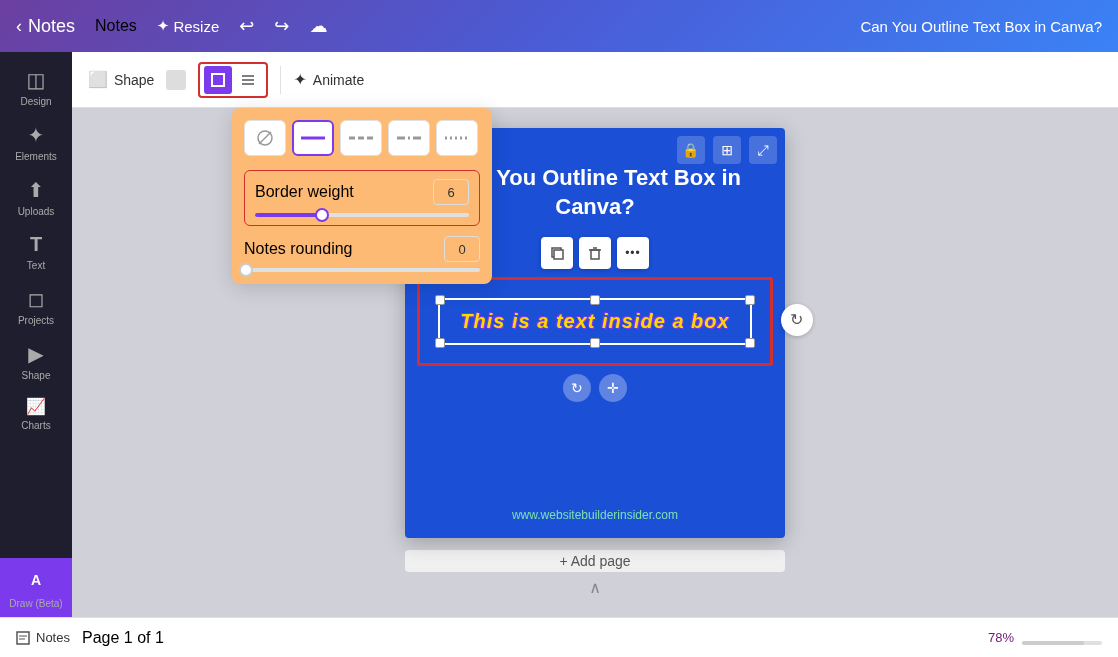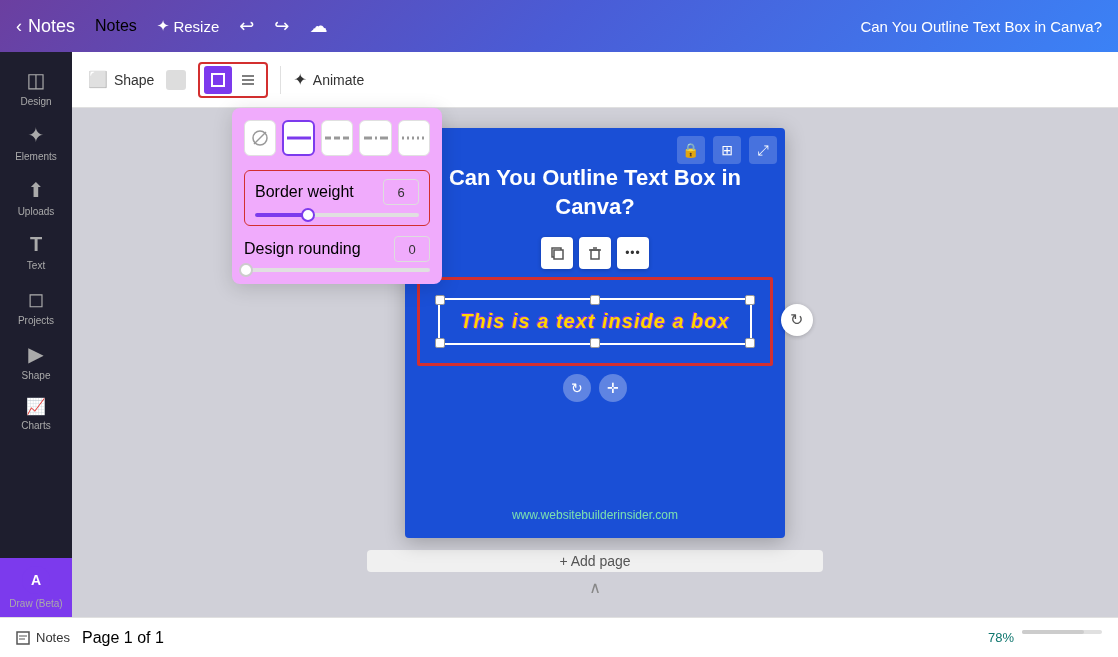--- a/index.html
+++ b/index.html
@@ -99,25 +99,25 @@
     .toolbar-animate-btn {
       display: flex; align-items: center; gap: 6px;
       font-size: 14px; color: #333; cursor: pointer;
     }
 
     
     .border-dropdown {
       position: absolute;
       top: 56px;
       left: 160px;
-      background: #f0abfc;
+      background: #fdba74;
       border-radius: 8px;
       box-shadow: 0 4px 20px rgba(0,0,0,0.15);
       padding: 12px;
-      width: 210px;
+      width: 260px;
       z-index: 100;
     }
     .border-style-row {
       display: flex;
       gap: 6px;
       margin-bottom: 14px;
     }
     .border-style-btn {
       width: 42px; height: 36px;
       border: 1px solid #e0e0e0;
@@ -277,21 +277,21 @@
 
     
     .canvas-url {
       color: #86efac; font-size: 12px; margin-top: auto; margin-bottom: 16px;
       opacity: 0.9;
     }
 
     
     .add-page-btn {
       margin-top: 12px;
-      width: 456px;
+      width: 380px;
       height: 42px;
       background: #f0f0f0;
       border-radius: 4px;
       display: flex; align-items: center; justify-content: center;
       cursor: pointer; color: #555; font-size: 14px;
       border: none;
     }
 
     
     .bottom-bar {
@@ -302,22 +302,22 @@
       align-items: center;
       padding: 0 16px;
       flex-shrink: 0;
       gap: 12px;
     }
     .notes-btn {
       display: flex; align-items: center; gap: 6px;
       font-size: 13px; color: #333; cursor: pointer;
     }
     .zoom-info {
-      font-size: 13px; color: #0f766e; margin-left: auto;
-      display: flex; align-items: flex-start; gap: 8px;
+      font-size: 13px; color: #701a75; margin-left: auto;
+      display: flex; align-items: flex-end; gap: 8px;
     }
     .zoom-slider {
       width: 80px; height: 4px; background: #e0e0e0; border-radius: 2px;
       position: relative;
     }
 
     
     .rotate-btn {
       position: absolute;
       right: -40px;
@@ -454,21 +454,21 @@
               <span>6</span>
             </div>
           </div>
           <div class="slider-track">
             <div class="slider-fill"></div>
             <div class="slider-thumb"></div>
           </div>
         </div>
 
         <div class="corner-rounding-row">
-          <span>Design rounding</span>
+          <span>Notes rounding</span>
           <div class="corner-value">
             <span>0</span>
           </div>
         </div>
         <div class="corner-slider-row">
           <div class="slider-track">
             <div style="width:0%;height:100%;background:#7c3aed;border-radius:2px;"></div>
             <div style="width:14px;height:14px;background:white;border:2px solid #ccc;border-radius:50%;position:absolute;top:-5px;left:-5px;"></div>
           </div>
         </div>

